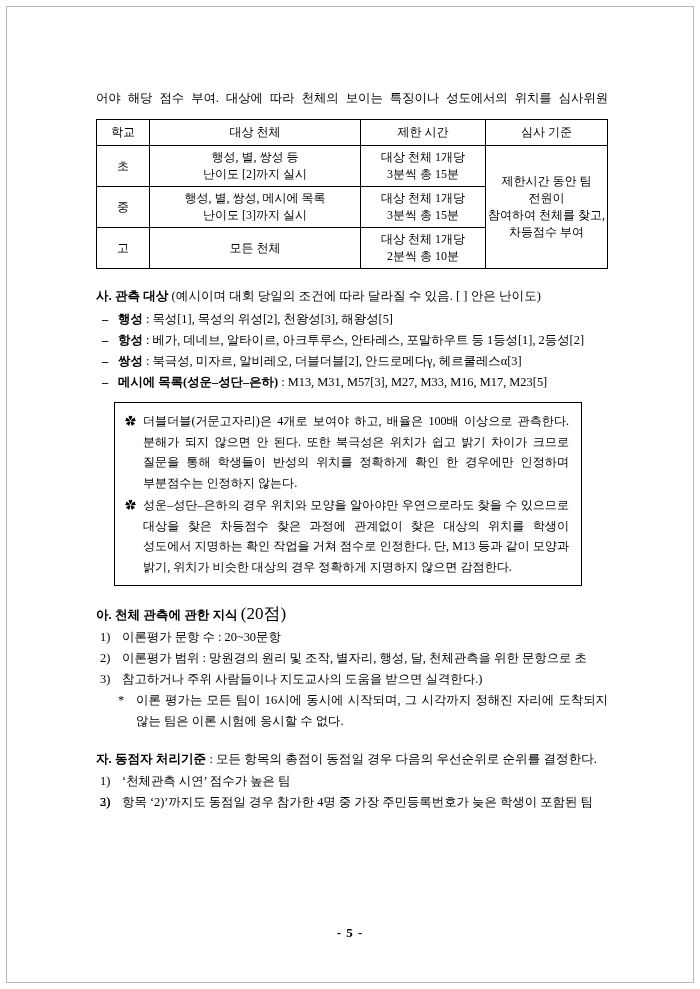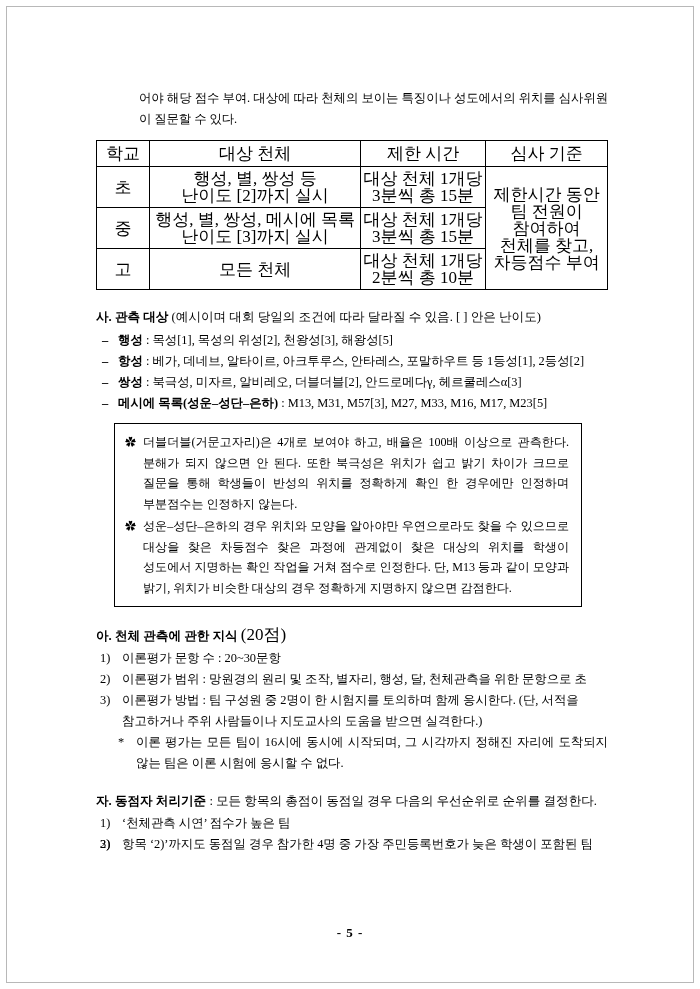--- a/index.html
+++ b/index.html
@@ -35,38 +35,38 @@
   }
 
   
   .para {
     font-size: 12.4px;
     line-height: 21px;
     text-align: justify;
     letter-spacing: -0.1px;
     word-break: keep-all;
   }
-  .para .l { display: block; margin-left: 43px; }
+  .para .l { display: block; }
   .para .l.j {
     text-align: justify;
     text-align-last: justify;
   }
 
   
   table.spec {
     width: 100%;
     border-collapse: collapse;
     margin-top: 10px;
     table-layout: fixed;
   }
   table.spec td, table.spec th {
     border: 1px solid #000;
     text-align: center;
     vertical-align: middle;
-    font-size: 17px;
+    font-size: 12px;
     line-height: 17px;
     padding: 3px 2px;
     font-weight: normal;
     word-break: keep-all;
   }
   table.spec thead th { padding: 4px 2px; }
   .col-school { width: 48px; }
   .col-target { width: 206px; }
   .col-time   { width: 120px; }
   .col-crit   { width: auto; }
@@ -193,21 +193,20 @@
 </head>
 <body>
 
 <div class="page">
   <div class="page-border"></div>
 
   <div class="content">
 
     <div class="para">
       <span class="l j">어야 해당 점수 부여. 대상에 따라 천체의 보이는 특징이나 성도에서의 위치를 심사위원</span>
-      <span class="l">이 질문할 수 있다.</span>
     </div>
 
     <table class="spec">
       <thead>
         <tr>
           <th class="col-school">학교</th>
           <th class="col-target">대상 천체</th>
           <th class="col-time">제한 시간</th>
           <th class="col-crit">심사 기준</th>
         </tr>
@@ -302,21 +301,20 @@
         <li>
           <span class="marker">1)</span>
           <span>이론평가 문항 수 : 20~30문항</span>
         </li>
         <li>
           <span class="marker">2)</span>
           <span>이론평가 범위 : 망원경의 원리 및 조작, 별자리, 행성, 달, 천체관측을 위한 문항으로 초</span>
         </li>
         <li>
           <span class="marker">3)</span>
-          <span>이론평가 방법 : 팀 구성원 중 2명이 한 시험지를 토의하며 함께 응시한다. (단, 서적을</span>
           <span class="cont">참고하거나 주위 사람들이나 지도교사의 도움을 받으면 실격한다.)</span>
         </li>
       </ol>
 
       <div class="star-note">
         <span class="marker">*</span>
         <span>이론 평가는 모든 팀이 16시에 동시에 시작되며, 그 시각까지 정해진 자리에 도착되지</span>
         <span class="cont">않는 팀은 이론 시험에 응시할 수 없다.</span>
       </div>
     </div>

